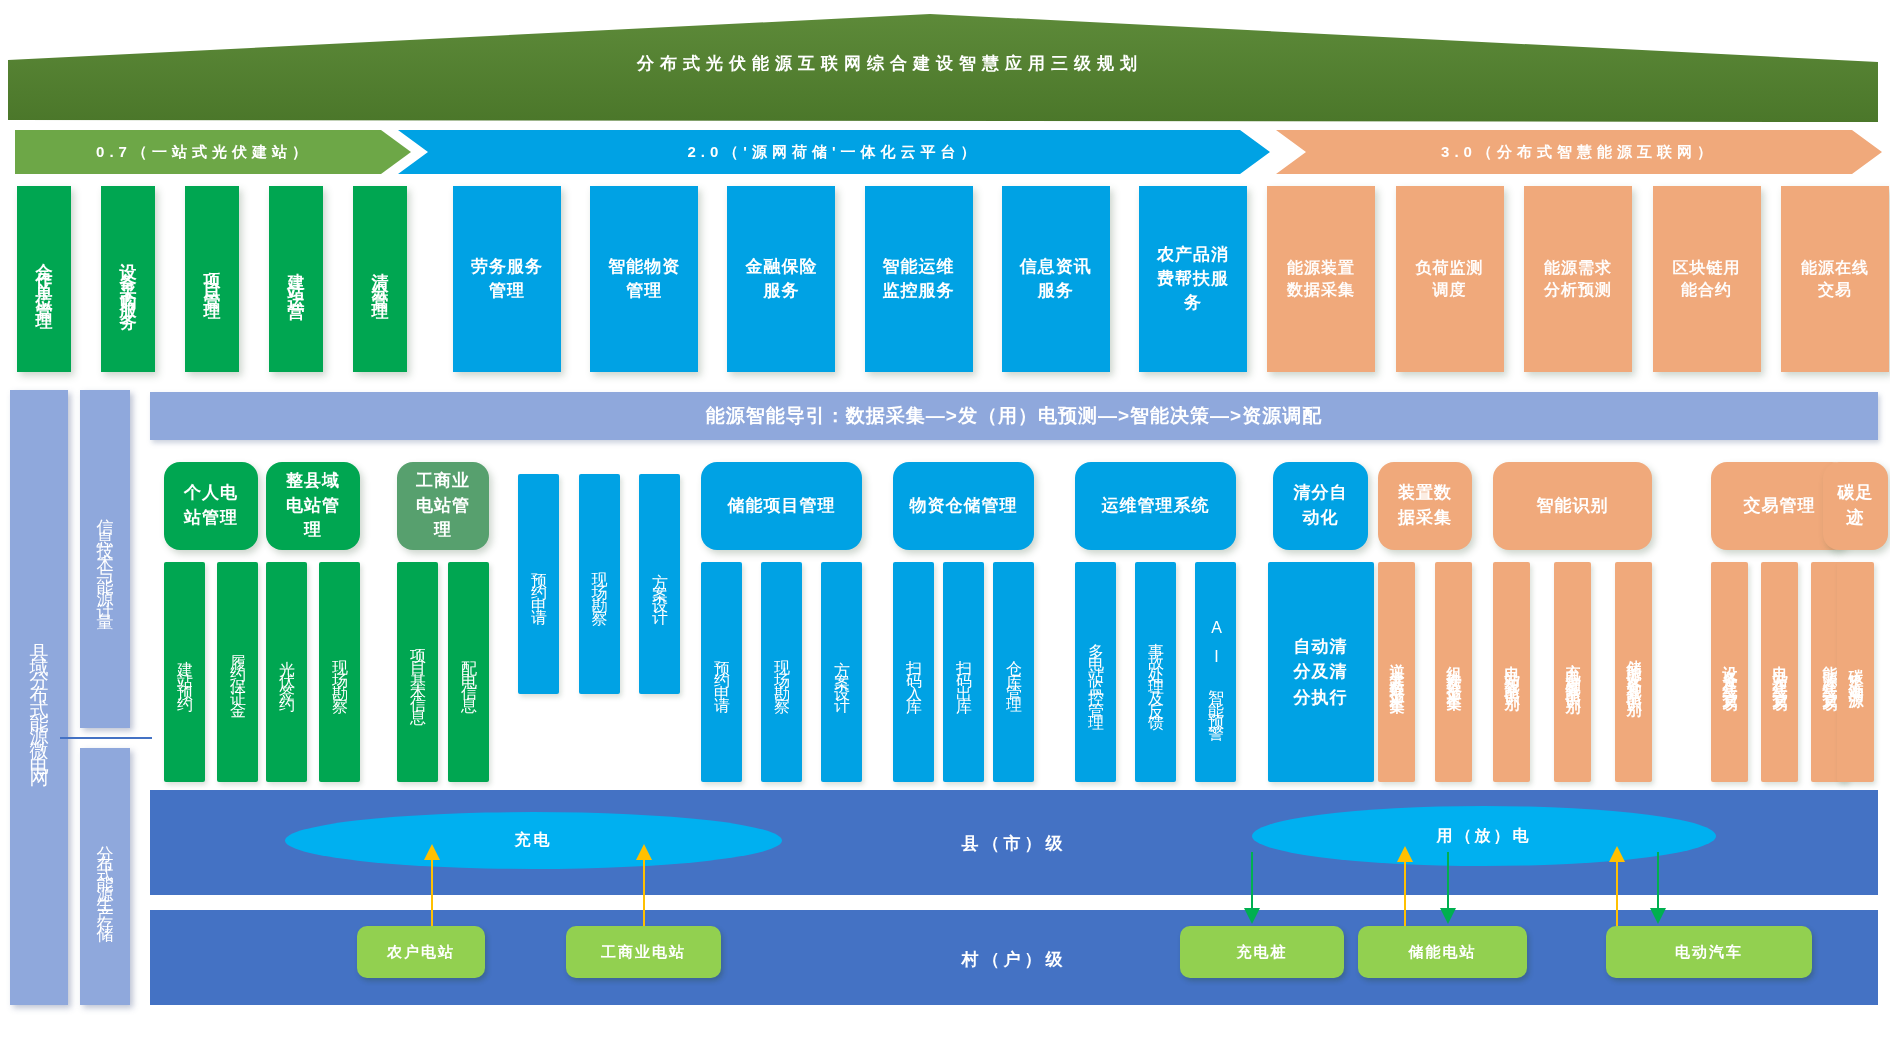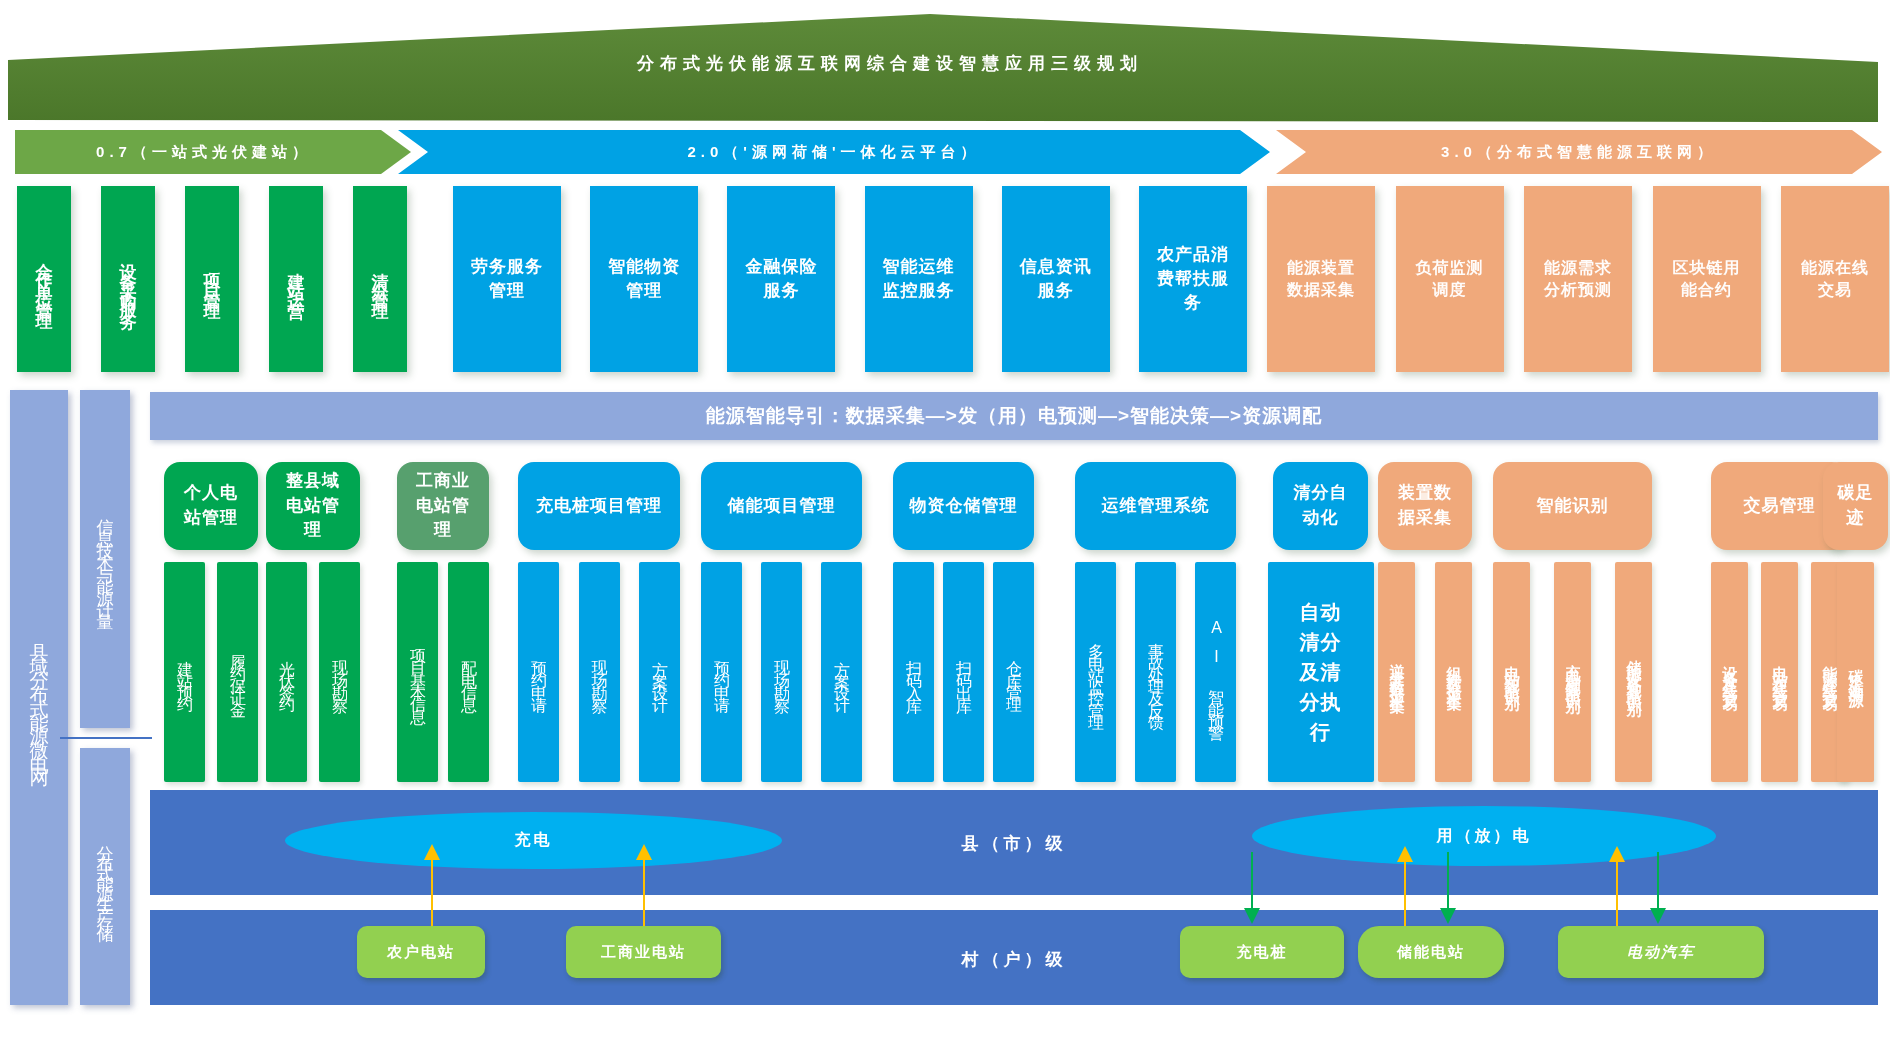--- a/index.html
+++ b/index.html
@@ -76,21 +76,21 @@
   .gsubs.center { justify-content:center; }
   .sub {
     width:41px; height:220px; display:flex; align-items:center; justify-content:center;
     color:#fff; font-size:16px; border-radius:2px; box-shadow:2px 3px 5px rgba(70,100,70,.2);
   }
   .sub .vtext { letter-spacing:12px; }
   .sub.g { background:#00A651; }
   .sub.b { background:#00A2E4; }
   .sub.o { background:#F0A97B; width:37px; font-weight:bold; font-size:15px; }
   .sub.o .vtext { letter-spacing:6px; }
-  .sub.wide { width:106px; flex:none; background:#00A2E4; font-weight:bold; font-size:20px; }
+  .sub.wide { width:106px; flex:none; background:#00A2E4; font-weight:bold; font-size:17px; }
   .sub.wide .hwrap { width:62px; text-align:center; line-height:1.5; letter-spacing:1px; }
   
   .band { position:absolute; left:150px; width:1728px; background:#4472C4; }
   #county-band  { top:790px; height:105px; }
   #village-band { top:910px; height:95px; }
   .band-label {
     position:absolute; left:0; width:100%; text-align:center; color:#fff; font-weight:bold;
     font-size:17px; letter-spacing:4px;
   }
   #county-label  { top:42px; }
@@ -102,22 +102,22 @@
   #ellipse-charge    { left:135px;  top:22px; width:497px; height:57px; }
   #ellipse-discharge { left:1102px; top:16px; width:464px; height:60px; }
   .node {
     position:absolute; top:16px; height:52px; background:#92D050; border-radius:10px;
     display:flex; align-items:center; justify-content:center; color:#fff; font-weight:bold;
     font-size:15px; letter-spacing:2px; box-shadow:2px 3px 5px rgba(40,70,40,.3);
   }
   #node1 { left:207px;  width:128px; }
   #node2 { left:416px;  width:155px; }
   #node3 { left:1030px; width:164px; }
-  #node4 { left:1208px; width:146px;border-radius:21px; }
-  #node5 { left:1408px; width:206px;font-style:italic; }
+  #node4 { left:1208px; width:169px; }
+  #node5 { left:1456px; width:206px; }
   
   #flow-svg { position:absolute; left:0; top:0; pointer-events:none; }
 </style>
 </head>
 <body>
 
 <div id="page">
 
   <svg id="ribbon-svg" width="1890" height="130" viewBox="0 0 1890 130">
     <defs>
@@ -243,23 +243,20 @@
     <div class="gsubs">
       <div class="sub g">
           <span class="vtext">项目基本信息</span>
         </div>
       <div class="sub g">
           <span class="vtext">配电信息</span>
         </div>
     </div>
   </div>
   <div class="group" style="left:518px;width:162px;">
-    <div class="ghead hb">
-        <span>充电桩项目管理</span>
-      </div>
     <div class="gsubs">
       <div class="sub b">
           <span class="vtext">预约申请</span>
         </div>
       <div class="sub b">
           <span class="vtext">现场勘察</span>
         </div>
       <div class="sub b">
           <span class="vtext">方案设计</span>
         </div>

